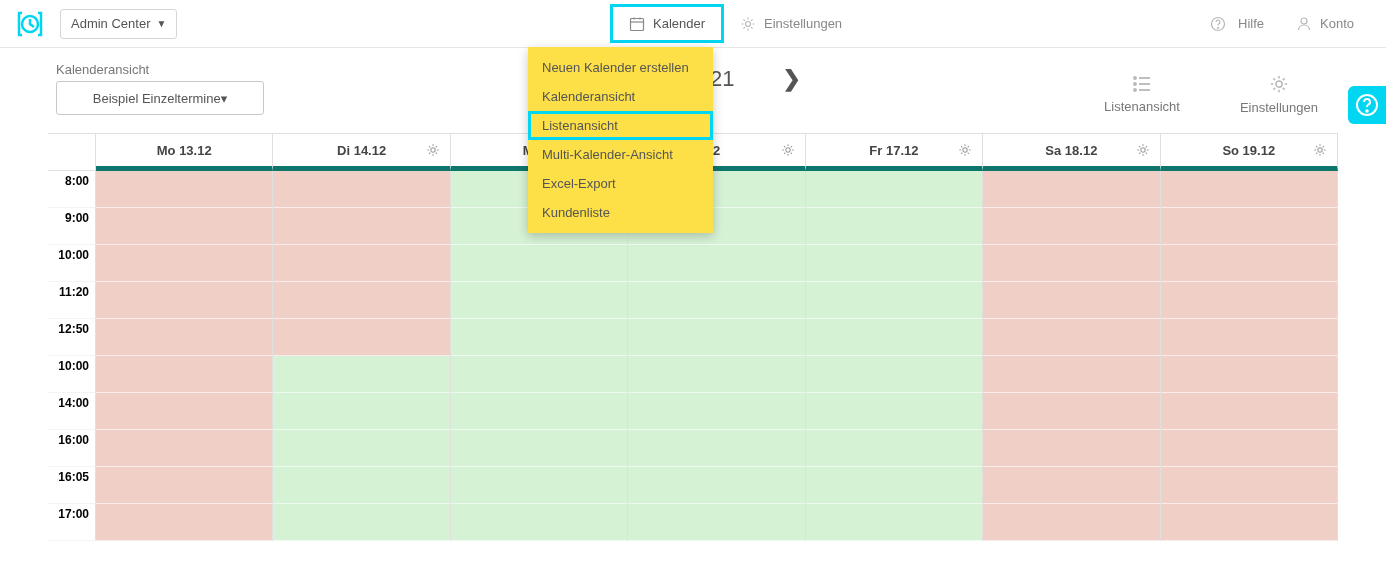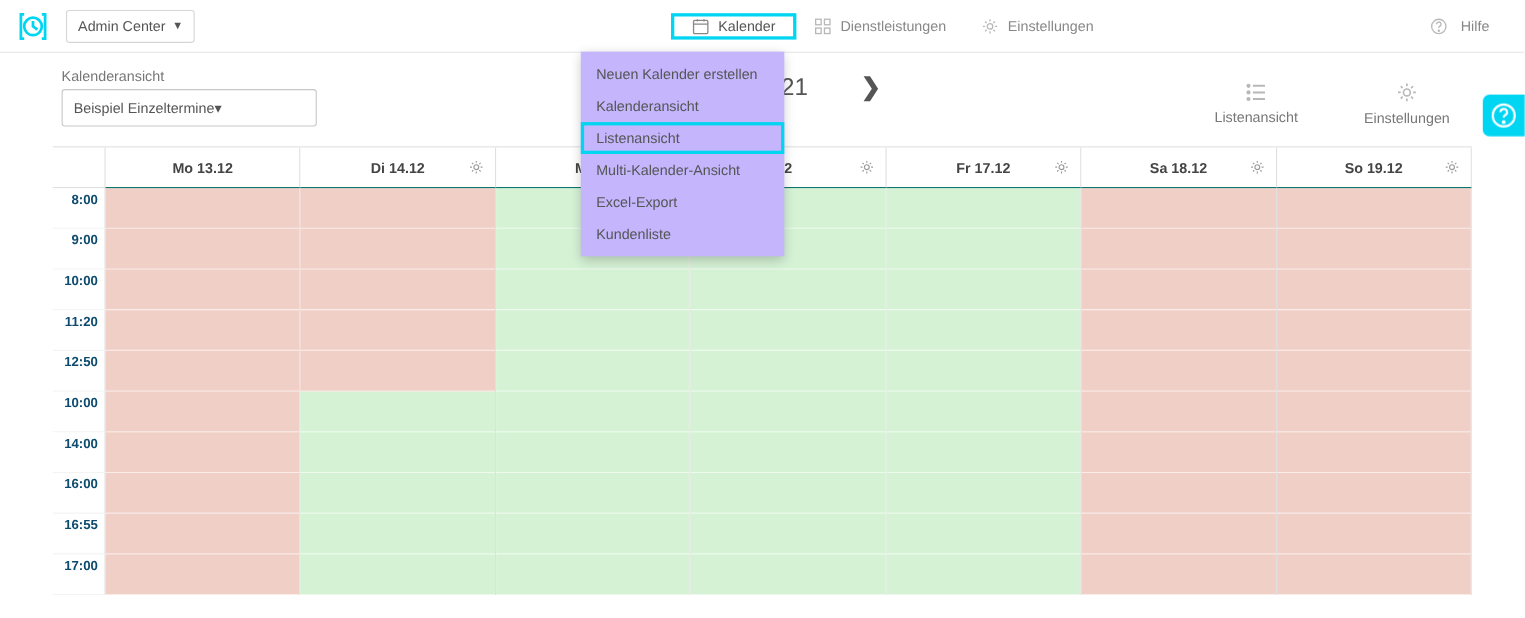--- a/index.html
+++ b/index.html
@@ -4,56 +4,56 @@
 <style>
   * { box-sizing: border-box; margin: 0; padding: 0; }
   body { font-family: -apple-system, BlinkMacSystemFont, "Segoe UI", Arial, sans-serif; font-size: 13px; color: #555; background: #fff; }
 
   
   .topbar { height: 48px; display: flex; align-items: center; padding: 0 16px; border-bottom: 1px solid #e6e6e6; position: relative; }
   .logo { color: #00d5f2; margin-right: 16px; }
   .admin-select { height: 30px; border: 1px solid #d6d6d6; border-radius: 3px; padding: 0 10px; display: flex; align-items: center; cursor: pointer; color: #555; gap: 6px; font-size: 13px; }
   .admin-select .caret { font-size: 10px; }
   .topnav { position: absolute; left: 610px; right: 16px; display: flex; align-items: center; height: 100%; }
-  .topnav-item { display: flex; align-items: center; gap: 8px; padding: 0 16px; color: #888; cursor: pointer; height: 24px; }
+  .topnav-item { display: flex; align-items: center; gap: 8px; padding: 0 16px; color: #888; cursor: pointer; height: 39px; }
   .topnav-item.active { border: 3px solid #00d5f2; color: #555; }
   .topnav-item .ticon { color: #b8b8b8; }
   .topnav-item.active .ticon { color: #888; }
   .spacer { margin-left: auto; gap: 12px; }
 
   
   .toolbar { display: flex; align-items: flex-end; padding: 14px 48px 10px 56px; position: relative; }
   .select-wrap { display: flex; flex-direction: column; }
   .select-label { color: #777; font-size: 13px; margin-bottom: 4px; }
-  .select-box { width: 232px; height: 34px; border: 1px solid #c8c8c8; border-radius: 3px; display: flex; align-items: center; padding: 0 10px; justify-content: flex-start; cursor: pointer; color: #555; }
+  .select-box { width: 208px; height: 34px; border: 1px solid #c8c8c8; border-radius: 3px; display: flex; align-items: center; padding: 0 10px; justify-content: center; cursor: pointer; color: #555; }
 
   .center-area { position: absolute; left: 50%; transform: translateX(-50%); text-align: center; top: 18px; }
   .month-row { display: flex; align-items: center; gap: 48px; font-size: 22px; color: #555; }
   .month-row .arrow { color: #555; cursor: pointer; font-weight: bold; }
   .today-link { color: #9d9d9d; font-size: 14px; margin-top: 4px; cursor: pointer; font-weight: bold; }
 
   .right-tools { margin-left: auto; display: flex; gap: 60px; align-items: center; padding-right: 20px; }
   .tool-btn { display: flex; flex-direction: column; align-items: center; gap: 6px; color: #777; cursor: pointer; }
   .tool-btn .ticon { color: #b8b8b8; }
 
   
-  .dropdown { position: absolute; top: 47px; left: 528px; width: 185px; background: #c4b5fd; box-shadow: 0 3px 10px rgba(0,0,0,0.22); z-index: 50; padding: 6px 0; }
+  .dropdown { position: absolute; top: 47px; left: 528px; width: 185px; background: #fde047; box-shadow: 0 3px 10px rgba(0,0,0,0.22); z-index: 50; padding: 6px 0; }
   .dropdown-item { padding: 7px 14px; color: #555; cursor: pointer; font-size: 13px; }
   .dropdown-item.highlight { border: 3px solid #00d5f2; padding: 4px 11px; }
 
   
   .cal-wrap { margin: 8px 48px 0 48px; }
   .cal-header { display: grid; grid-template-columns: 48px repeat(7, 1fr); border-top: 1px solid #e0e0e0; height: 38px; }
   .cal-header .corner { border-right: 1px solid #e0e0e0; border-bottom: 1px solid #e0e0e0; }
-  .day-head { border-right: 1px solid #e0e0e0; border-bottom: 1px solid #0f766e; display: flex; align-items: center; justify-content: center; position: relative; color: #444; font-weight: bold; font-size: 13px; }
+  .day-head { border-right: 1px solid #e0e0e0; border-bottom: 5px solid #0f766e; display: flex; align-items: center; justify-content: center; position: relative; color: #444; font-weight: bold; font-size: 13px; }
   .day-head .gear { position: absolute; right: 10px; color: #9a9a9a; cursor: pointer; }
 
   .cal-body { display: grid; grid-template-columns: 48px repeat(7, 1fr); }
   .time-col { display: grid; grid-template-rows: repeat(10, 37px); }
-  .time-cell { border-right: 1px solid #e0e0e0; border-bottom: 1px solid #f3f3f3; display: flex; align-items: flex-start; justify-content: flex-end; padding: 3px 6px 0 0; color: #0c4a6e; font-size: 12px; font-weight: bold; }
+  .time-cell { border-right: 1px solid #e0e0e0; border-bottom: 1px solid #f3f3f3; display: flex; align-items: flex-start; justify-content: flex-end; padding: 3px 6px 0 0; color: #000000; font-size: 12px; font-weight: bold; }
   .day-col { display: grid; grid-template-rows: repeat(10, 37px); border-right: 1px solid #e0e0e0; }
   .slot { border-bottom: 1px solid rgba(255,255,255,0.6); }
   .avail { background: #d5f2d5; }
   .unavail { background: #f0cfc7; }
 
   
   .help-float { position: fixed; right: 0; top: 86px; width: 38px; height: 38px; background: #00d5f2; border-radius: 6px 0 0 6px; display: flex; align-items: center; justify-content: center; color: #fff; cursor: pointer; }
 
   svg { display: block; }
 </style>
@@ -81,46 +81,44 @@
             <rect x="1.5" y="2.5" width="13" height="12" rx="1"></rect>
             <path d="M1.5 6 h13"></path>
             <path d="M5 1.5 v2 M11 1.5 v2"></path>
           </svg>
       </span>
       <span>Kalender</span>
     </div>
     <div class="topnav-item">
       <span class="ticon">
         <svg width="16" height="16" viewBox="0 0 16 16" fill="none" stroke="#b8b8b8" stroke-width="1.2">
-            <rect x="1.5" y="1.5" width="5" height="5"></rect>
-            <rect x="9.5" y="1.5" width="5" height="5"></rect>
-            <rect x="1.5" y="9.5" width="5" height="5"></rect>
-            <rect x="9.5" y="9.5" width="5" height="5"></rect>
-          </svg>
-      </span>
-      <span>Dienstleistungen</span>
-    </div>
-    <div class="topnav-item">
-      <span class="ticon">
-        <svg width="16" height="16" viewBox="0 0 16 16" fill="none" stroke="#b8b8b8" stroke-width="1.2">
             <circle cx="8" cy="8" r="2.5"></circle>
             <path d="M8 1.5v2M8 12.5v2M1.5 8h2M12.5 8h2M3.5 3.5l1.4 1.4M11.1 11.1l1.4 1.4M12.5 3.5l-1.4 1.4M4.9 11.1l-1.4 1.4"></path>
           </svg>
       </span>
       <span>Einstellungen</span>
     </div>
     <div class="topnav-item spacer">
       <span class="ticon">
         <svg width="16" height="16" viewBox="0 0 16 16" fill="none" stroke="#b8b8b8" stroke-width="1.2">
             <circle cx="8" cy="8" r="6.5"></circle>
             <path d="M6 6a2 2 0 1 1 2.7 1.9C8 8.3 8 9 8 9.5"></path>
             <circle cx="8" cy="12" r="0.5" fill="#b8b8b8"></circle>
           </svg>
       </span>
       <span>Hilfe</span>
+    </div>
+    <div class="topnav-item">
+      <span class="ticon">
+        <svg width="16" height="16" viewBox="0 0 16 16" fill="none" stroke="#b8b8b8" stroke-width="1.2">
+            <circle cx="8" cy="5" r="3"></circle>
+            <path d="M2.5 14 c0-3 2.5-5 5.5-5 s5.5 2 5.5 5"></path>
+          </svg>
+      </span>
+      <span>Konto</span>
     </div>
   </div>
 
   <div class="dropdown">
     <div class="dropdown-item">Neuen Kalender erstellen</div>
     <div class="dropdown-item">Kalenderansicht</div>
     <div class="dropdown-item highlight">Listenansicht</div>
     <div class="dropdown-item">Multi-Kalender-Ansicht</div>
     <div class="dropdown-item">Excel-Export</div>
     <div class="dropdown-item">Kundenliste</div>
@@ -235,21 +233,21 @@
   <div class="cal-body">
     <div class="time-col">
         <div class="time-cell">8:00</div>
         <div class="time-cell">9:00</div>
         <div class="time-cell">10:00</div>
         <div class="time-cell">11:20</div>
         <div class="time-cell">12:50</div>
         <div class="time-cell">10:00</div>
         <div class="time-cell">14:00</div>
         <div class="time-cell">16:00</div>
-        <div class="time-cell">16:55</div>
+        <div class="time-cell">16:05</div>
         <div class="time-cell">17:00</div>
       </div>
   <div class="day-col">
         <div class="slot unavail"></div>
         <div class="slot unavail"></div>
         <div class="slot unavail"></div>
         <div class="slot unavail"></div>
         <div class="slot unavail"></div>
         <div class="slot unavail"></div>
         <div class="slot unavail"></div>

